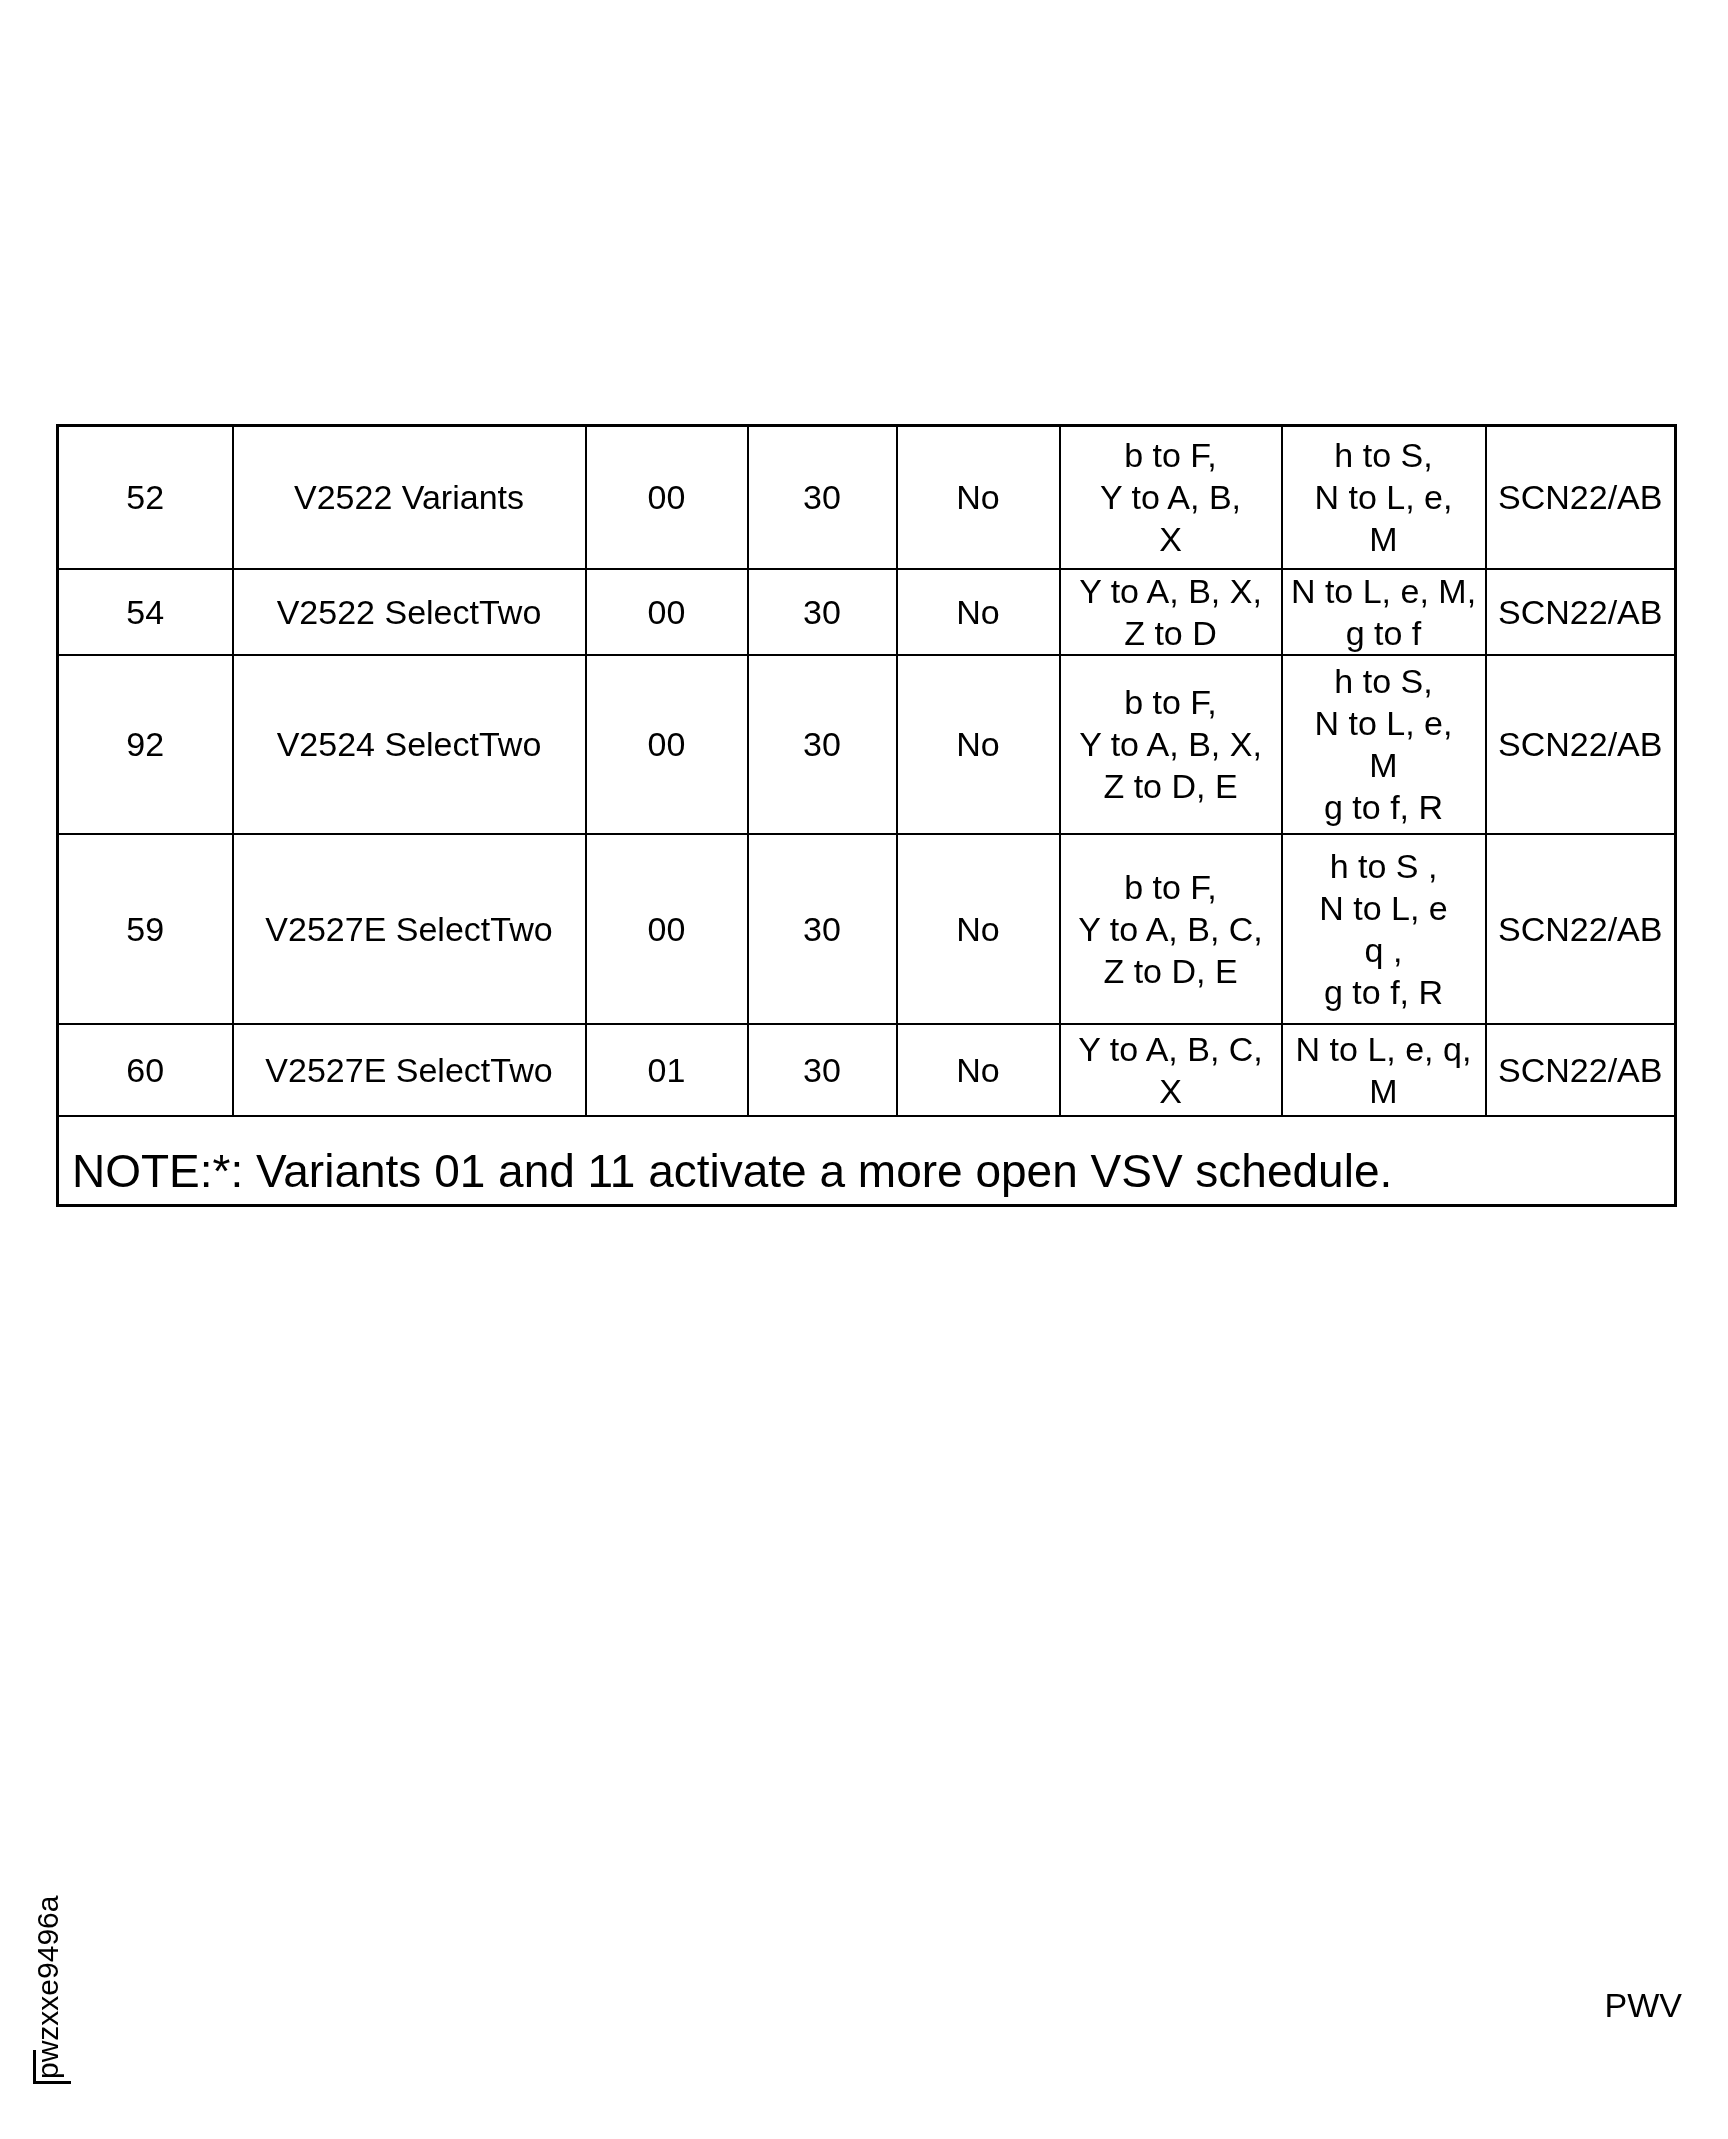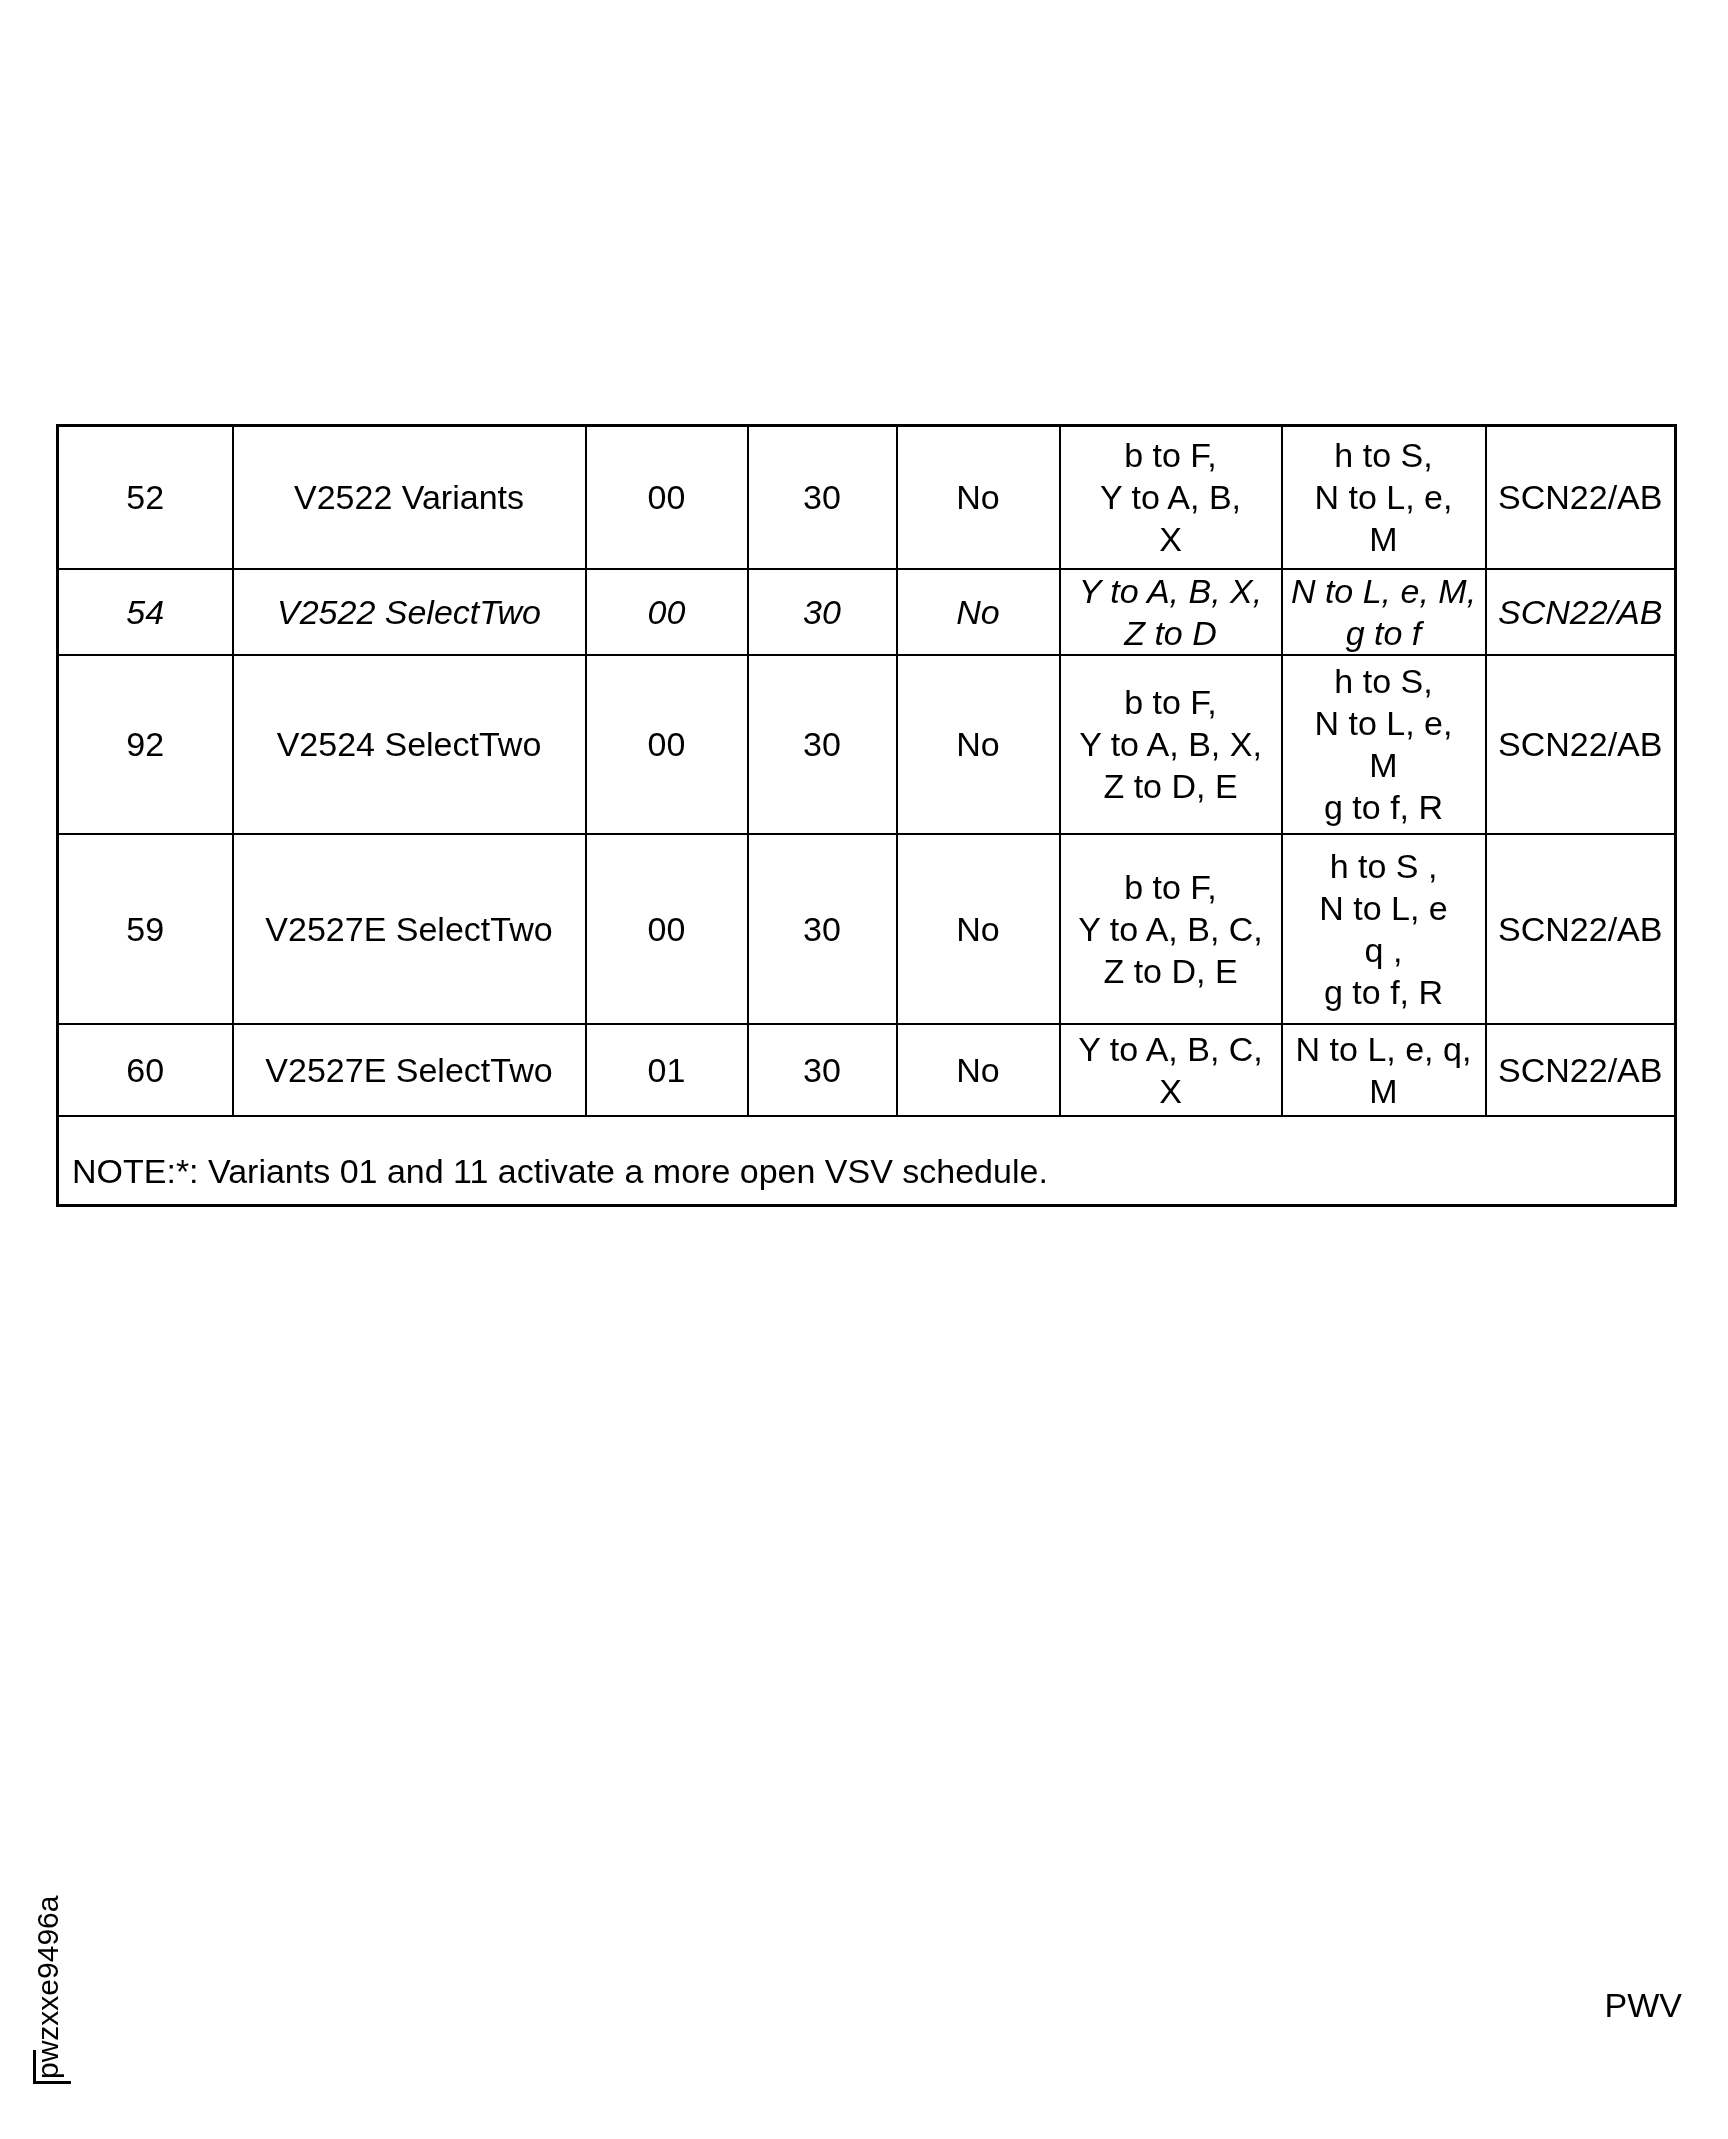--- a/index.html
+++ b/index.html
@@ -15,26 +15,26 @@
     table-layout: fixed;
   }
   #doc-table td {
     border: 2.6px solid #000;
     text-align: center; vertical-align: middle;
     font-size: 34px; line-height: 42px;
     padding: 0 5px;
     white-space: pre-line;
   }
   #doc-table tr.r0 { height: 143px; }
-  #doc-table tr.r1 { height: 74px; font-style: italic; }
+  #doc-table tr.r1 { height: 74px; }
   #doc-table tr.r2 { height: 179px; }
   #doc-table tr.r3 { height: 190px; }
   #doc-table tr.r4 { height: 92px; }
   #doc-table tr.note td {
-    text-align: left; padding-left: 13px; font-size: 34px;
+    text-align: left; padding-left: 13px; font-size: 46px;
   }
   #doc-table tr.note1 { height: 90px; }
   #doc-table tr.note2 { height: 85px; }
   #doc-table tr.note1 td { vertical-align: bottom; padding-bottom: 11.8px; }
   .side-code {
     position: absolute; left: 31px; top: 2079px;
     transform-origin: 0 0; transform: rotate(-90deg);
     font-size: 30px; white-space: nowrap;
   }
   .side-bracket {

